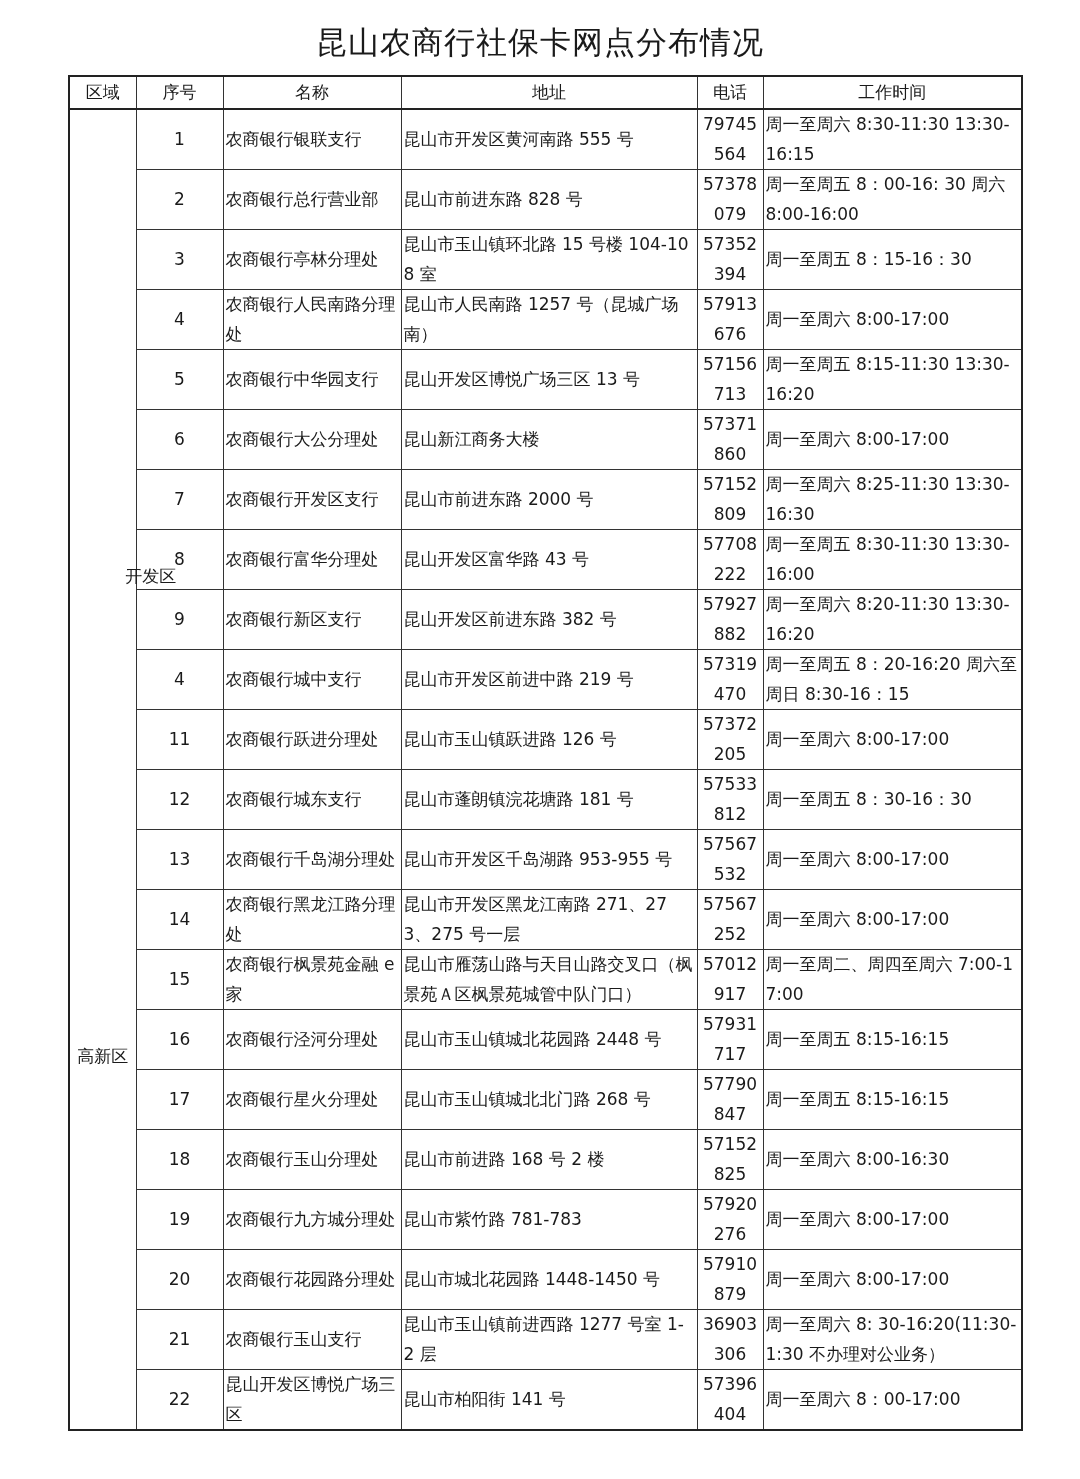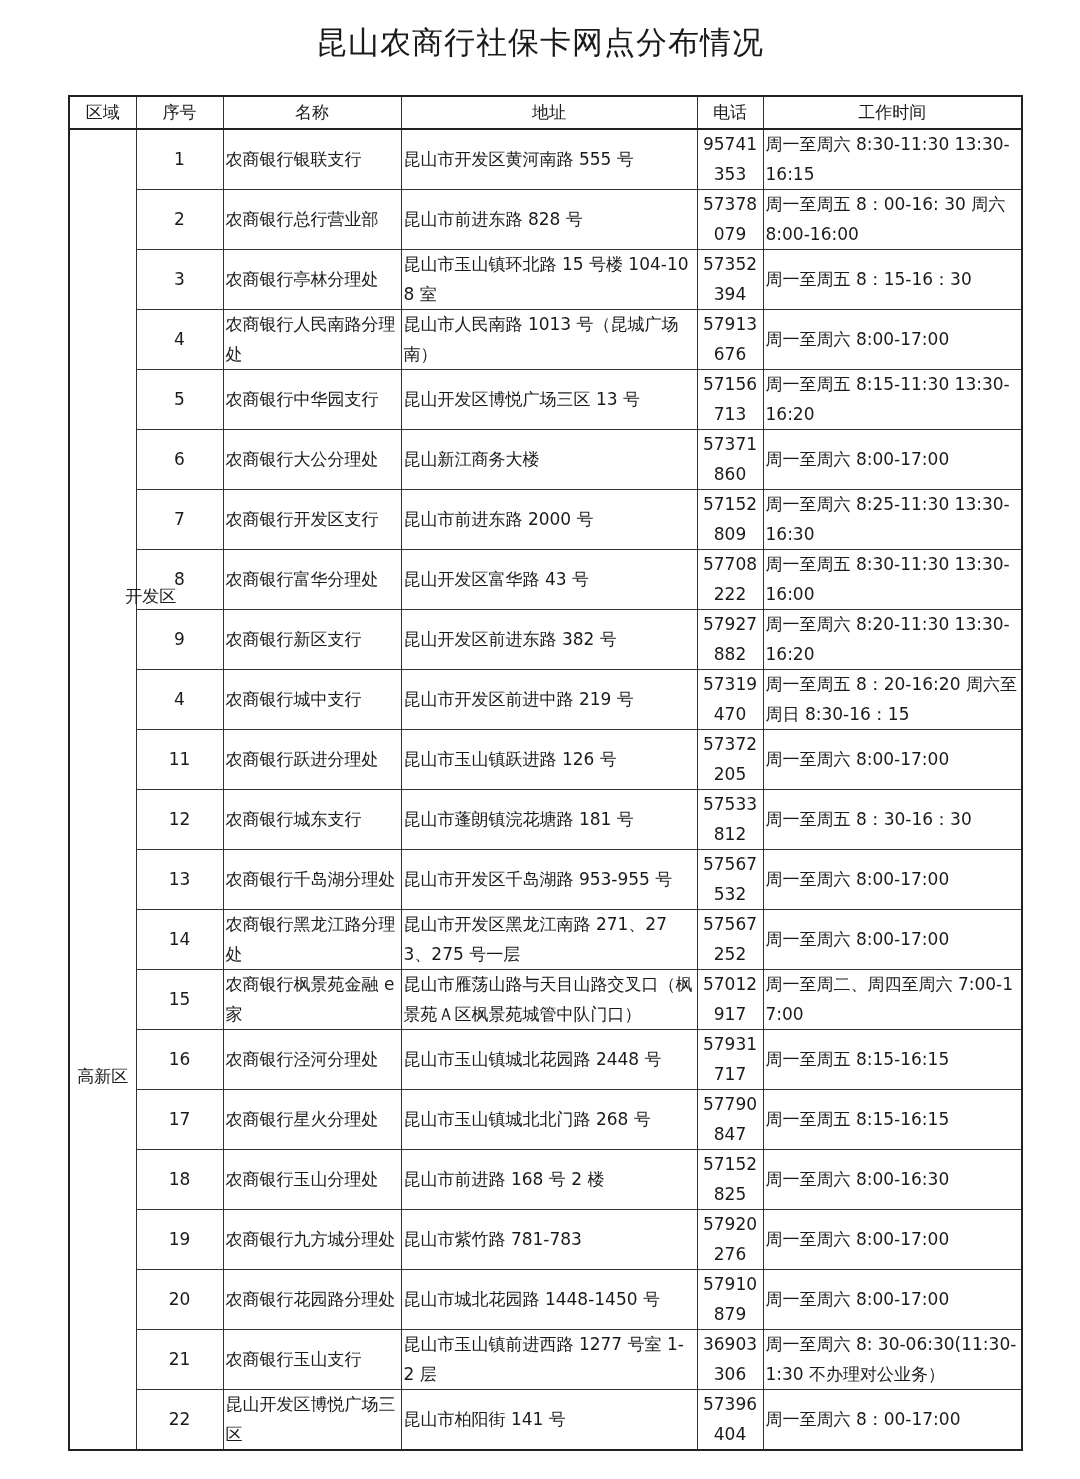--- a/index.html
+++ b/index.html
@@ -4,21 +4,21 @@
 <style>
   html, body { margin: 0; padding: 0; background: #ffffff; }
   body { width: 1080px; height: 1479px; position: relative; overflow: hidden;
          font-family: "DejaVu Sans", "Liberation Sans", sans-serif; color: #1a1a1a; }
   .title { position: absolute; top: 22px; left: 0; width: 1080px; text-align: center;
            font-size: 31px; letter-spacing: 1px; color: #1a1a1a; }
   table.grid { position: absolute; left: 68px; top: 75px; border-collapse: collapse;
                table-layout: fixed; width: 953px; }
   table.grid th, table.grid td { border: 1.5px solid #333; padding: 0 2px; font-size: 17px;
                line-height: 29.5px; vertical-align: middle; word-break: break-all; }
-  table.grid { border: 2.5px solid #222; margin-top: 20px; }
+  table.grid { border: 2.5px solid #222; }
   table.grid th { font-weight: normal; height: 31px; text-align: center; border-bottom: 2.5px solid #222; }
   table.grid td { height: 59px; }
   td.region { text-align: center; vertical-align: middle; padding: 0; position: relative; }
   td.num { text-align: center; }
   td.name, td.addr, td.hours { text-align: left; padding-left: 2px; }
   td.phone { text-align: center; padding: 0 1px; }
   .region-label { position: absolute; left: 0; width: 100%; text-align: center; }
 </style>
 </head>
 <body>
@@ -46,41 +46,41 @@
   </thead>
   <tbody id="tbody">
       <tr>
         <td class="region" rowspan="22">
           <span class="region-label" style="top: 452px; padding-left: 48px;">开发区</span>
           <span class="region-label" style="top: 932px;">高新区</span>
         </td>
         <td class="num">1</td>
         <td class="name">农商银行银联支行</td>
         <td class="addr">昆山市开发区黄河南路 555 号</td>
-        <td class="phone">95741353</td>
+        <td class="phone">79745564</td>
         <td class="hours">周一至周六 8:30-11:30 13:30-16:15</td>
       </tr>
       <tr>
         <td class="num">2</td>
         <td class="name">农商银行总行营业部</td>
         <td class="addr">昆山市前进东路 828 号</td>
         <td class="phone">57378079</td>
         <td class="hours">周一至周五 8：00-16: 30 周六 8:00-16:00</td>
       </tr>
       <tr>
         <td class="num">3</td>
         <td class="name">农商银行亭林分理处</td>
         <td class="addr">昆山市玉山镇环北路 15 号楼 104-108 室</td>
         <td class="phone">57352394</td>
         <td class="hours">周一至周五 8：15-16：30</td>
       </tr>
       <tr>
         <td class="num">4</td>
         <td class="name">农商银行人民南路分理处</td>
-        <td class="addr">昆山市人民南路 1013 号（昆城广场南）</td>
+        <td class="addr">昆山市人民南路 1257 号（昆城广场南）</td>
         <td class="phone">57913676</td>
         <td class="hours">周一至周六 8:00-17:00</td>
       </tr>
       <tr>
         <td class="num">5</td>
         <td class="name">农商银行中华园支行</td>
         <td class="addr">昆山开发区博悦广场三区 13 号</td>
         <td class="phone">57156713</td>
         <td class="hours">周一至周五 8:15-11:30 13:30-16:20</td>
       </tr>
@@ -187,21 +187,21 @@
         <td class="name">农商银行花园路分理处</td>
         <td class="addr">昆山市城北花园路 1448-1450 号</td>
         <td class="phone">57910879</td>
         <td class="hours">周一至周六 8:00-17:00</td>
       </tr>
       <tr>
         <td class="num">21</td>
         <td class="name">农商银行玉山支行</td>
         <td class="addr">昆山市玉山镇前进西路 1277 号室 1-2 层</td>
         <td class="phone">36903306</td>
-        <td class="hours">周一至周六 8: 30-06:30(11:30-1:30 不办理对公业务）</td>
+        <td class="hours">周一至周六 8: 30-16:20(11:30-1:30 不办理对公业务）</td>
       </tr>
       <tr>
         <td class="num">22</td>
         <td class="name">昆山开发区博悦广场三区</td>
         <td class="addr">昆山市柏阳街 141 号</td>
         <td class="phone">57396404</td>
         <td class="hours">周一至周六 8：00-17:00</td>
       </tr>
     </tbody>
 </table>

